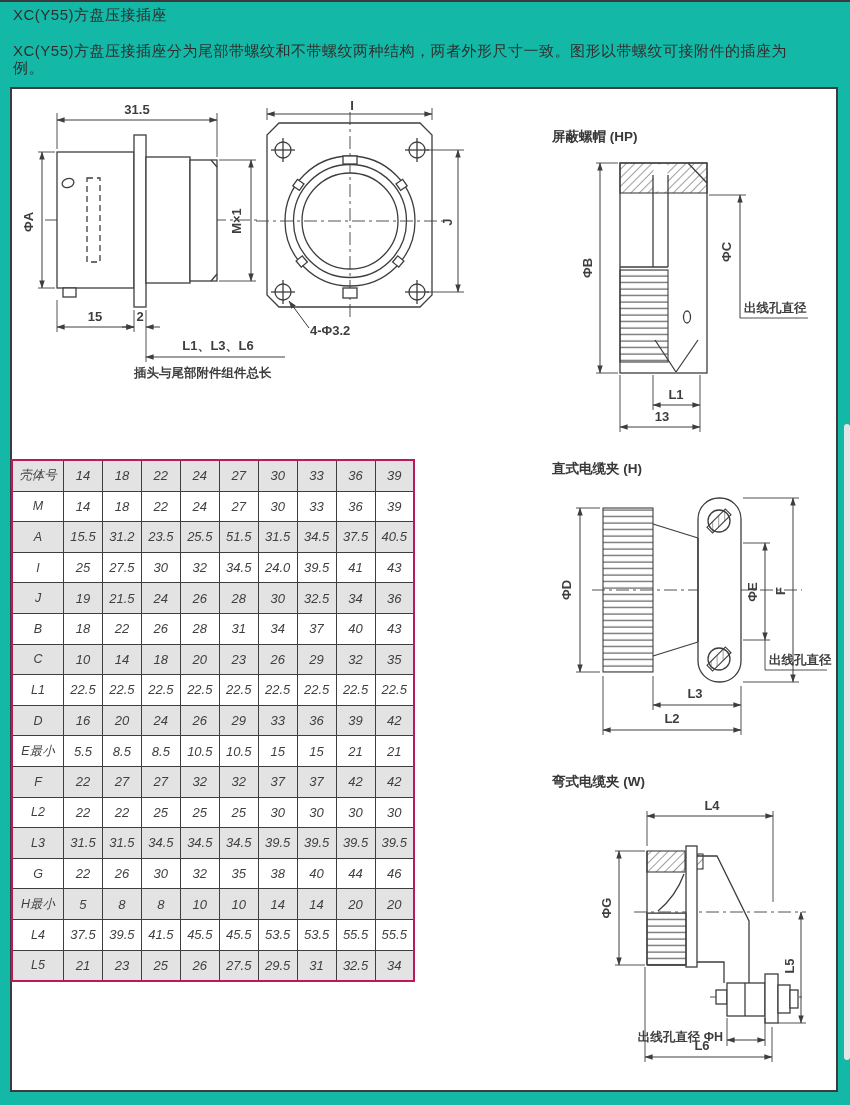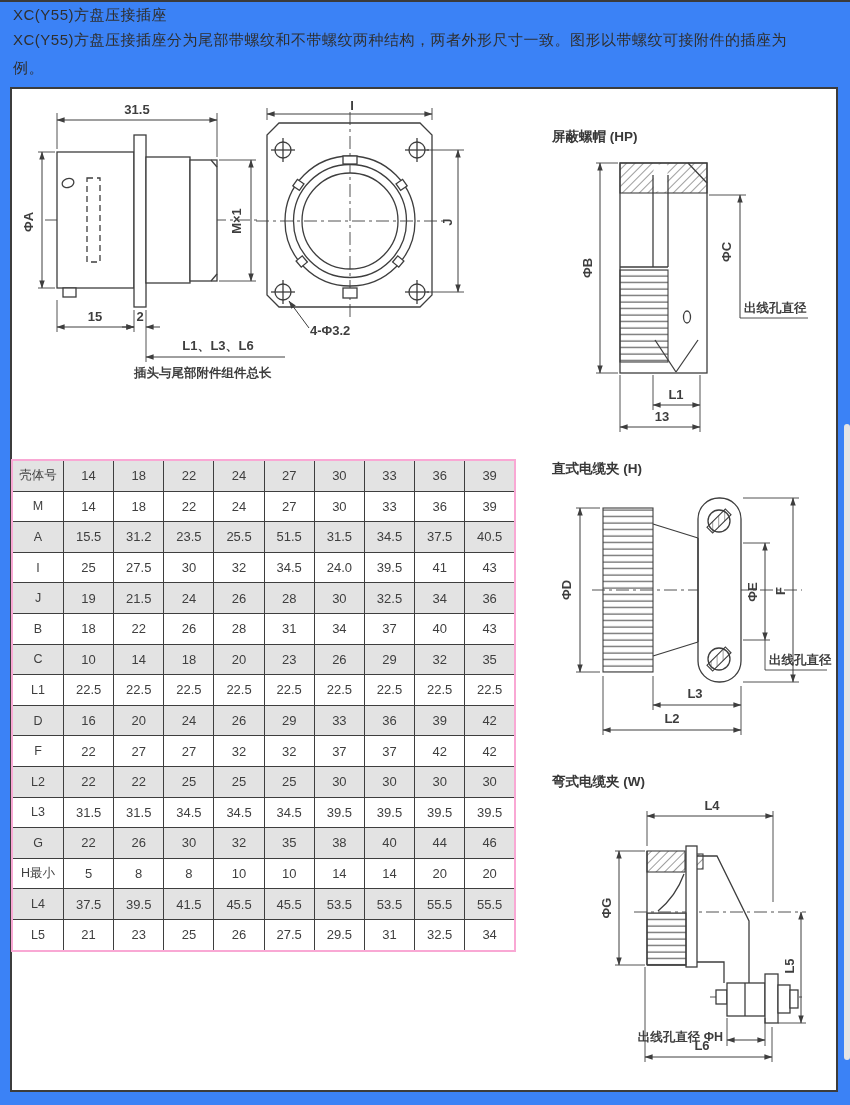--- a/index.html
+++ b/index.html
@@ -1,39 +1,39 @@
 <!DOCTYPE html>
 <html><head>
 <meta charset="utf-8">
 <style>
   html,body{margin:0;padding:0;background:#fff;}
-  .page{position:relative;width:850px;height:1105px;background:#3b82f6;overflow:hidden;
+  .page{position:relative;width:850px;height:1105px;background:#14b8a6;overflow:hidden;
         font-family:"Liberation Sans",sans-serif;color:#2f2f2f;}
   .toprule{position:absolute;left:0;top:0;width:850px;height:2px;background:#3a3a3a;}
   .hline{position:absolute;left:13px;font-size:15px;color:#2f2f2f;letter-spacing:0.5px;white-space:nowrap;}
   .title{top:6px;}
-  .desc1{top:31px;}
+  .desc1{top:42px;}
   .desc2{top:59px;}
   .bigbox{position:absolute;left:10px;top:87px;width:828px;height:1005px;
           border:2px solid #3c3c3c;box-sizing:border-box;background:#fff;}
   svg.overlay{position:absolute;left:0;top:0;z-index:2;pointer-events:none;}
   
   .pl{fill:none;stroke:#3e3e3e;stroke-width:1.3;}
   .plf{fill:#fff;stroke:#3e3e3e;stroke-width:1.3;}
   .pat{stroke:#3e3e3e;stroke-width:1.1;}
   .dim{stroke:#3e3e3e;stroke-width:1;fill:none;}
   .ext{stroke:#3e3e3e;stroke-width:0.9;}
   .cl{stroke:#3e3e3e;stroke-width:0.9;stroke-dasharray:13 4 3 4;fill:none;}
   .dash{stroke-dasharray:6 4;}
   text.d{font:bold 13px "Liberation Sans",sans-serif;fill:#3e3e3e;}
   text.zh{font:bold 12.5px "Liberation Sans",sans-serif;fill:#3e3e3e;}
   text.lbl{font:bold 13.5px "Liberation Sans",sans-serif;fill:#383838;}
   
   .dimtable{position:absolute;left:11px;top:459px;z-index:3;border-collapse:collapse;
-            table-layout:fixed;width:505px;border:2px solid #f9a8d4;background:#fff;}
+            table-layout:fixed;width:404px;border:2px solid #be185d;background:#fff;font-style:italic;}
   .dimtable td{border:1px solid #3e3e3e;height:29.6px;padding:0;text-align:center;
                font-size:13px;color:#3f3f3f;overflow:hidden;}
   .dimtable td.lab{width:50px;font-size:12.5px;}
   .dimtable tr:nth-child(odd) td{background:#e3e3e3;}
   .dimtable tr:nth-child(even) td{background:#ffffff;}
   .scrollthumb{position:absolute;left:844px;top:424px;width:6px;height:636px;
                background:#e5e5e5;border-radius:3px;z-index:4;}
 </style>
 </head>
 <body>
@@ -374,20 +374,32 @@
           <td>20</td>
           <td>24</td>
           <td>26</td>
           <td>29</td>
           <td>33</td>
           <td>36</td>
           <td>39</td>
           <td>42</td>
         </tr>
         <tr>
+          <td class="lab">E最小</td>
+          <td>5.5</td>
+          <td>8.5</td>
+          <td>8.5</td>
+          <td>10.5</td>
+          <td>10.5</td>
+          <td>15</td>
+          <td>15</td>
+          <td>21</td>
+          <td>21</td>
+        </tr>
+        <tr>
           <td class="lab">F</td>
           <td>22</td>
           <td>27</td>
           <td>27</td>
           <td>32</td>
           <td>32</td>
           <td>37</td>
           <td>37</td>
           <td>42</td>
           <td>42</td>

